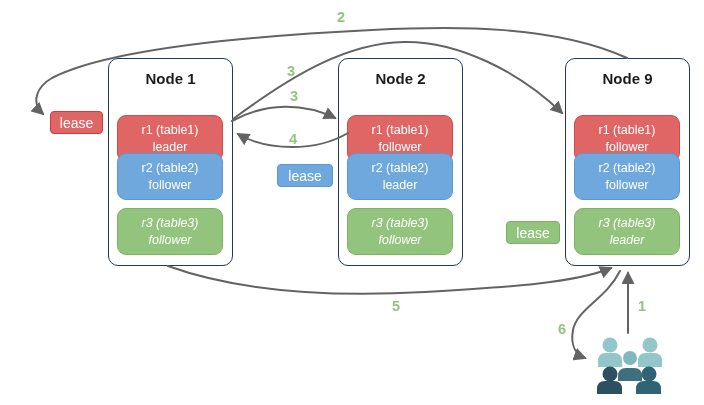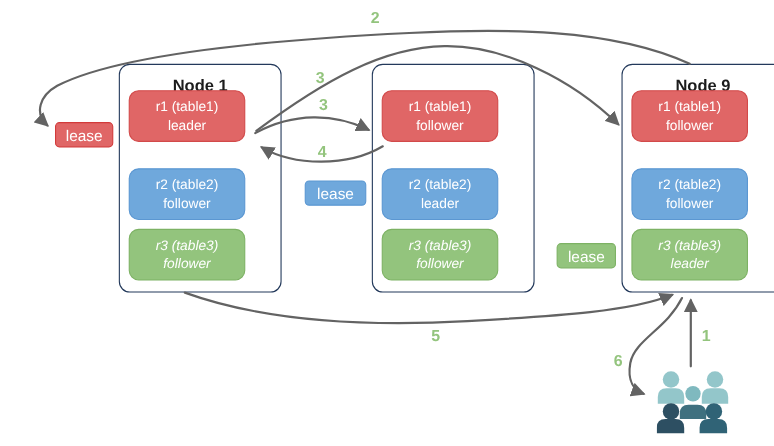--- a/index.html
+++ b/index.html
@@ -2,36 +2,36 @@
 <html><head>
 <meta charset="utf-8">
 <style>
   html,body { margin:0; padding:0; background:#fff; }
   .canvas {
     position:relative; width:704px; height:405px; background:#ffffff;
     font-family:"Liberation Sans", sans-serif; overflow:hidden;
   }
   .arrows { position:absolute; left:0; top:0; z-index:3; pointer-events:none; }
   .node {
-    position:absolute; top:58px; width:148px; height:208px; z-index:2;
+    position:absolute; top:58px; width:125px; height:208px; z-index:2;
     background:#ffffff; border:1.5px solid #23395b; border-radius:10px;
     box-sizing:border-box;
   }
   .node-1 { left:108px; } .node-2 { left:338px; } .node-3 { left:565px; }
   .node-title {
     text-align:center; font-weight:bold; font-size:15px; color:#1c1c1c;
     margin-top:11px;
   }
   .replica {
     position:absolute; left:8px; width:106px; height:47px; border-radius:9px;
     box-sizing:border-box; display:flex; flex-direction:column;
     align-items:center; justify-content:center; color:#ffffff;
     font-size:12.5px; line-height:1.3; text-align:center;
   }
-  .replica.pos-1 { top:23px;  background:#e06666; border:1.5px solid #d24a4a; }
+  .replica.pos-1 { top:56px;  background:#e06666; border:1.5px solid #d24a4a; }
   .replica.pos-2 { top:94px;  background:#6fa8dc; border:1.5px solid #5b97d2;align-items:center; }
   .replica.pos-3 { top:149px; background:#93c47d; border:1.5px solid #7db264;font-style:italic; }
   .lease {
     position:absolute; z-index:2; height:23px; border-radius:4px;
     color:#ffffff; font-size:14px; display:flex; align-items:center;
     justify-content:center; box-sizing:border-box;
   }
   .lease-red   { left:50px;  top:111px; width:53px; background:#e06666; border:1.5px solid #d23b3b; }
   .lease-blue  { left:277px; top:164px; width:56px; background:#6fa8dc; border:1.5px solid #5b97d2; }
   .lease-green { left:506px; top:221px; width:54px; background:#93c47d; border:1.5px solid #7db264; }
@@ -73,20 +73,21 @@
       <span>r2 (table2)</span>
       <span>follower</span>
     </div>
     <div class="replica pos-3">
       <span>r3 (table3)</span>
       <span>follower</span>
     </div>
   </div>
 
   <div class="node node-2">
+    <div class="node-title">Node 2</div>
     <div class="replica pos-1">
       <span>r1 (table1)</span>
       <span>follower</span>
     </div>
     <div class="replica pos-2">
       <span>r2 (table2)</span>
       <span>leader</span>
     </div>
     <div class="replica pos-3">
       <span>r3 (table3)</span>

